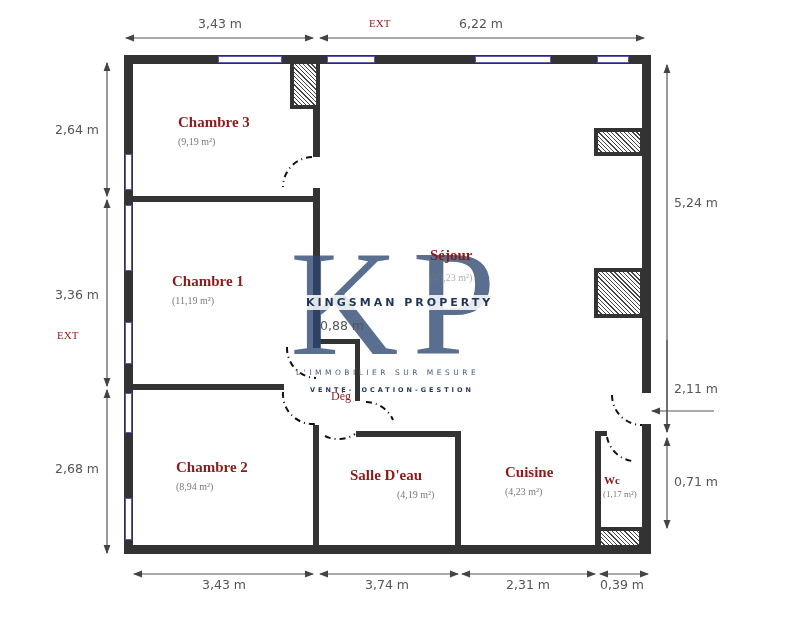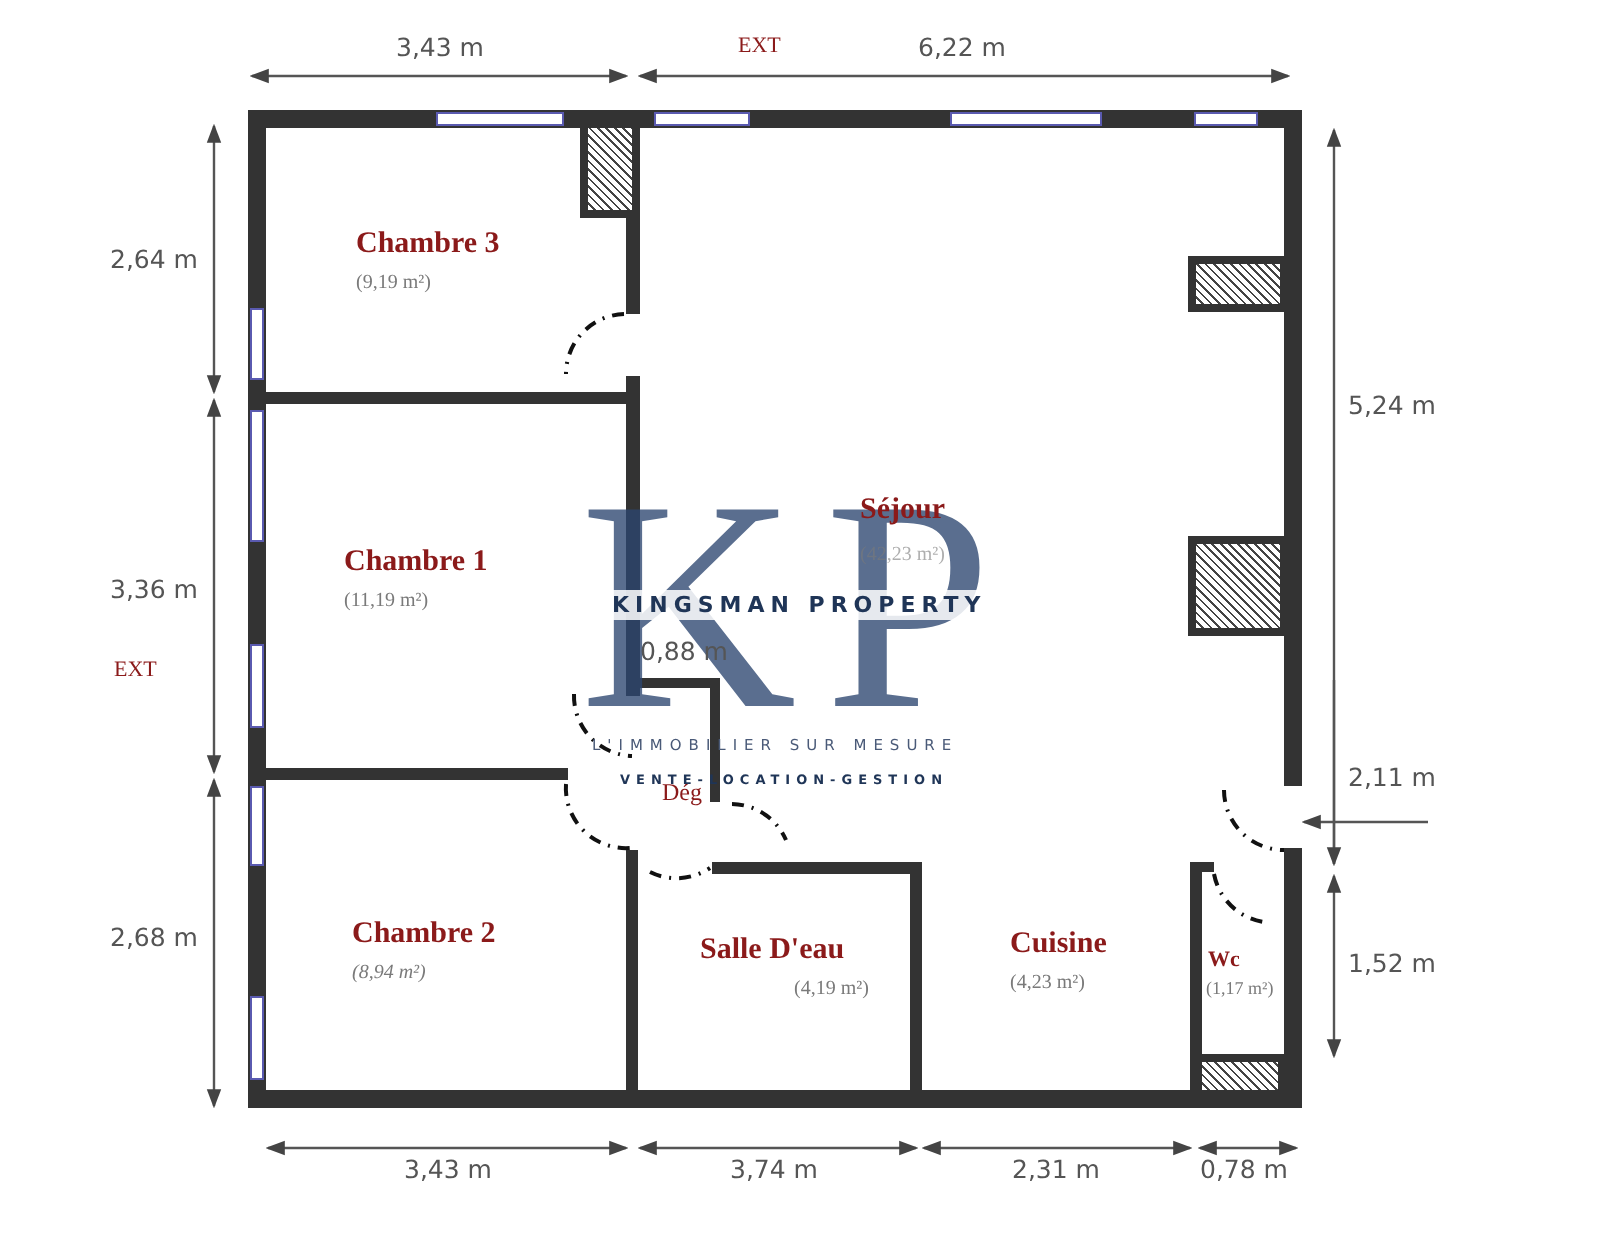--- a/index.html
+++ b/index.html
@@ -100,21 +100,21 @@
 
   <div class="logo-kp" style="left:290px;top:228px;">KP</div>
 
   <div class="room-name" style="left:178px;top:114px;">Chambre 3</div>
   <div class="room-area" style="left:178px;top:136px;">(9,19 m²)</div>
 
   <div class="room-name" style="left:172px;top:273px;">Chambre 1</div>
   <div class="room-area" style="left:172px;top:295px;">(11,19 m²)</div>
 
   <div class="room-name" style="left:176px;top:459px;">Chambre 2</div>
-  <div class="room-area" style="left:176px;top:481px;font-style:italic;">(8,94 m²)</div>
+  <div class="room-area" style="left:176px;top:481px;">(8,94 m²)</div>
 
   <div class="room-name" style="left:430px;top:247px;">Séjour</div>
   <div class="room-area" style="left:430px;top:272px;opacity:0.6;">(42,23 m²)</div>
 
   <div class="room-name" style="left:350px;top:467px;">Salle D'eau</div>
   <div class="room-area" style="left:350px;top:489px;margin-left:47px;">(4,19 m²)</div>
 
   <div class="room-name" style="left:505px;top:464px;">Cuisine</div>
   <div class="room-area" style="left:505px;top:486px;">(4,23 m²)</div>
 
@@ -130,19 +130,19 @@
   <div class="ext" style="left:369px;top:17px;">EXT</div>
   <div class="ext" style="left:57px;top:329px;">EXT</div>
 
   <div class="dim" style="left:198px;top:16px;">3,43 m</div>
   <div class="dim" style="left:459px;top:16px;">6,22 m</div>
   <div class="dim" style="left:55px;top:122px;">2,64 m</div>
   <div class="dim" style="left:55px;top:287px;">3,36 m</div>
   <div class="dim" style="left:55px;top:461px;">2,68 m</div>
   <div class="dim" style="left:674px;top:195px;">5,24 m</div>
   <div class="dim" style="left:674px;top:381px;">2,11 m</div>
-  <div class="dim" style="left:674px;top:474px;">1,52 m</div>
+  <div class="dim" style="left:674px;top:474px;">0,71 m</div>
   <div class="dim" style="left:202px;top:577px;">3,43 m</div>
   <div class="dim" style="left:365px;top:577px;">3,74 m</div>
   <div class="dim" style="left:506px;top:577px;text-align:right;">2,31 m</div>
-  <div class="dim" style="left:600px;top:577px;">0,78 m</div>
+  <div class="dim" style="left:600px;top:577px;">0,39 m</div>
   <div class="dim" style="left:320px;top:318px;">0,88 m</div>
 </div>
 
 </body></html>

